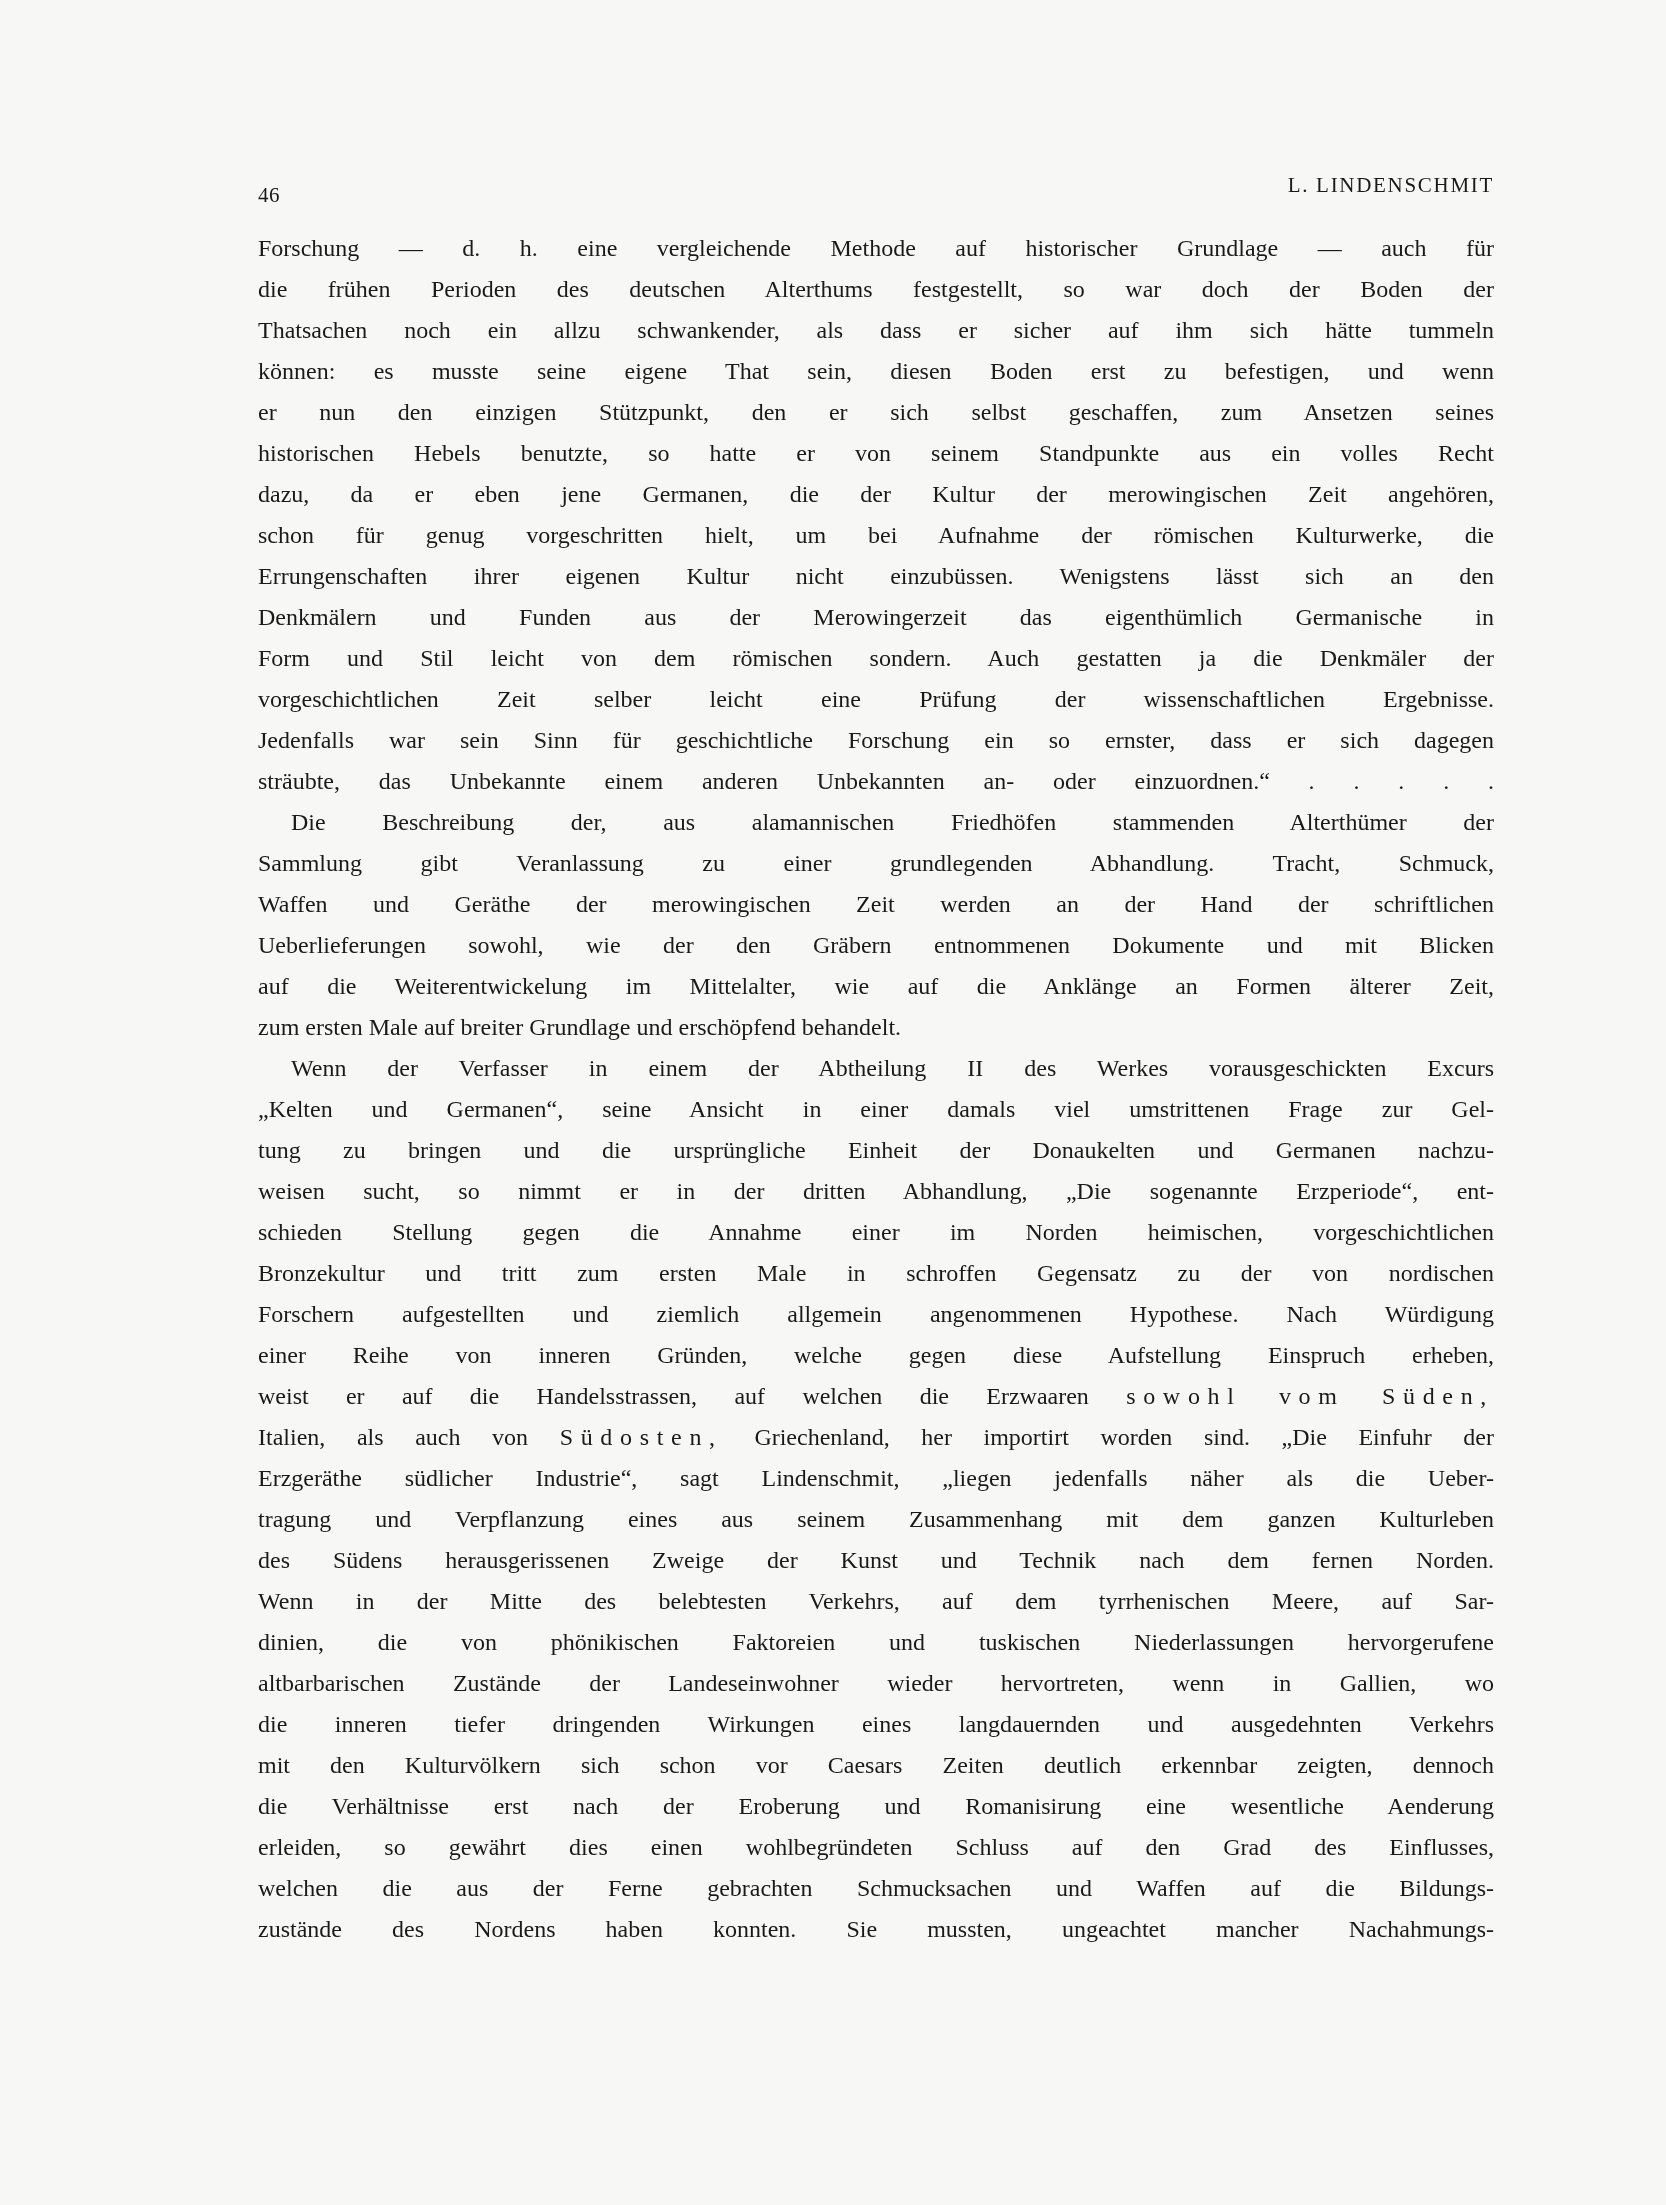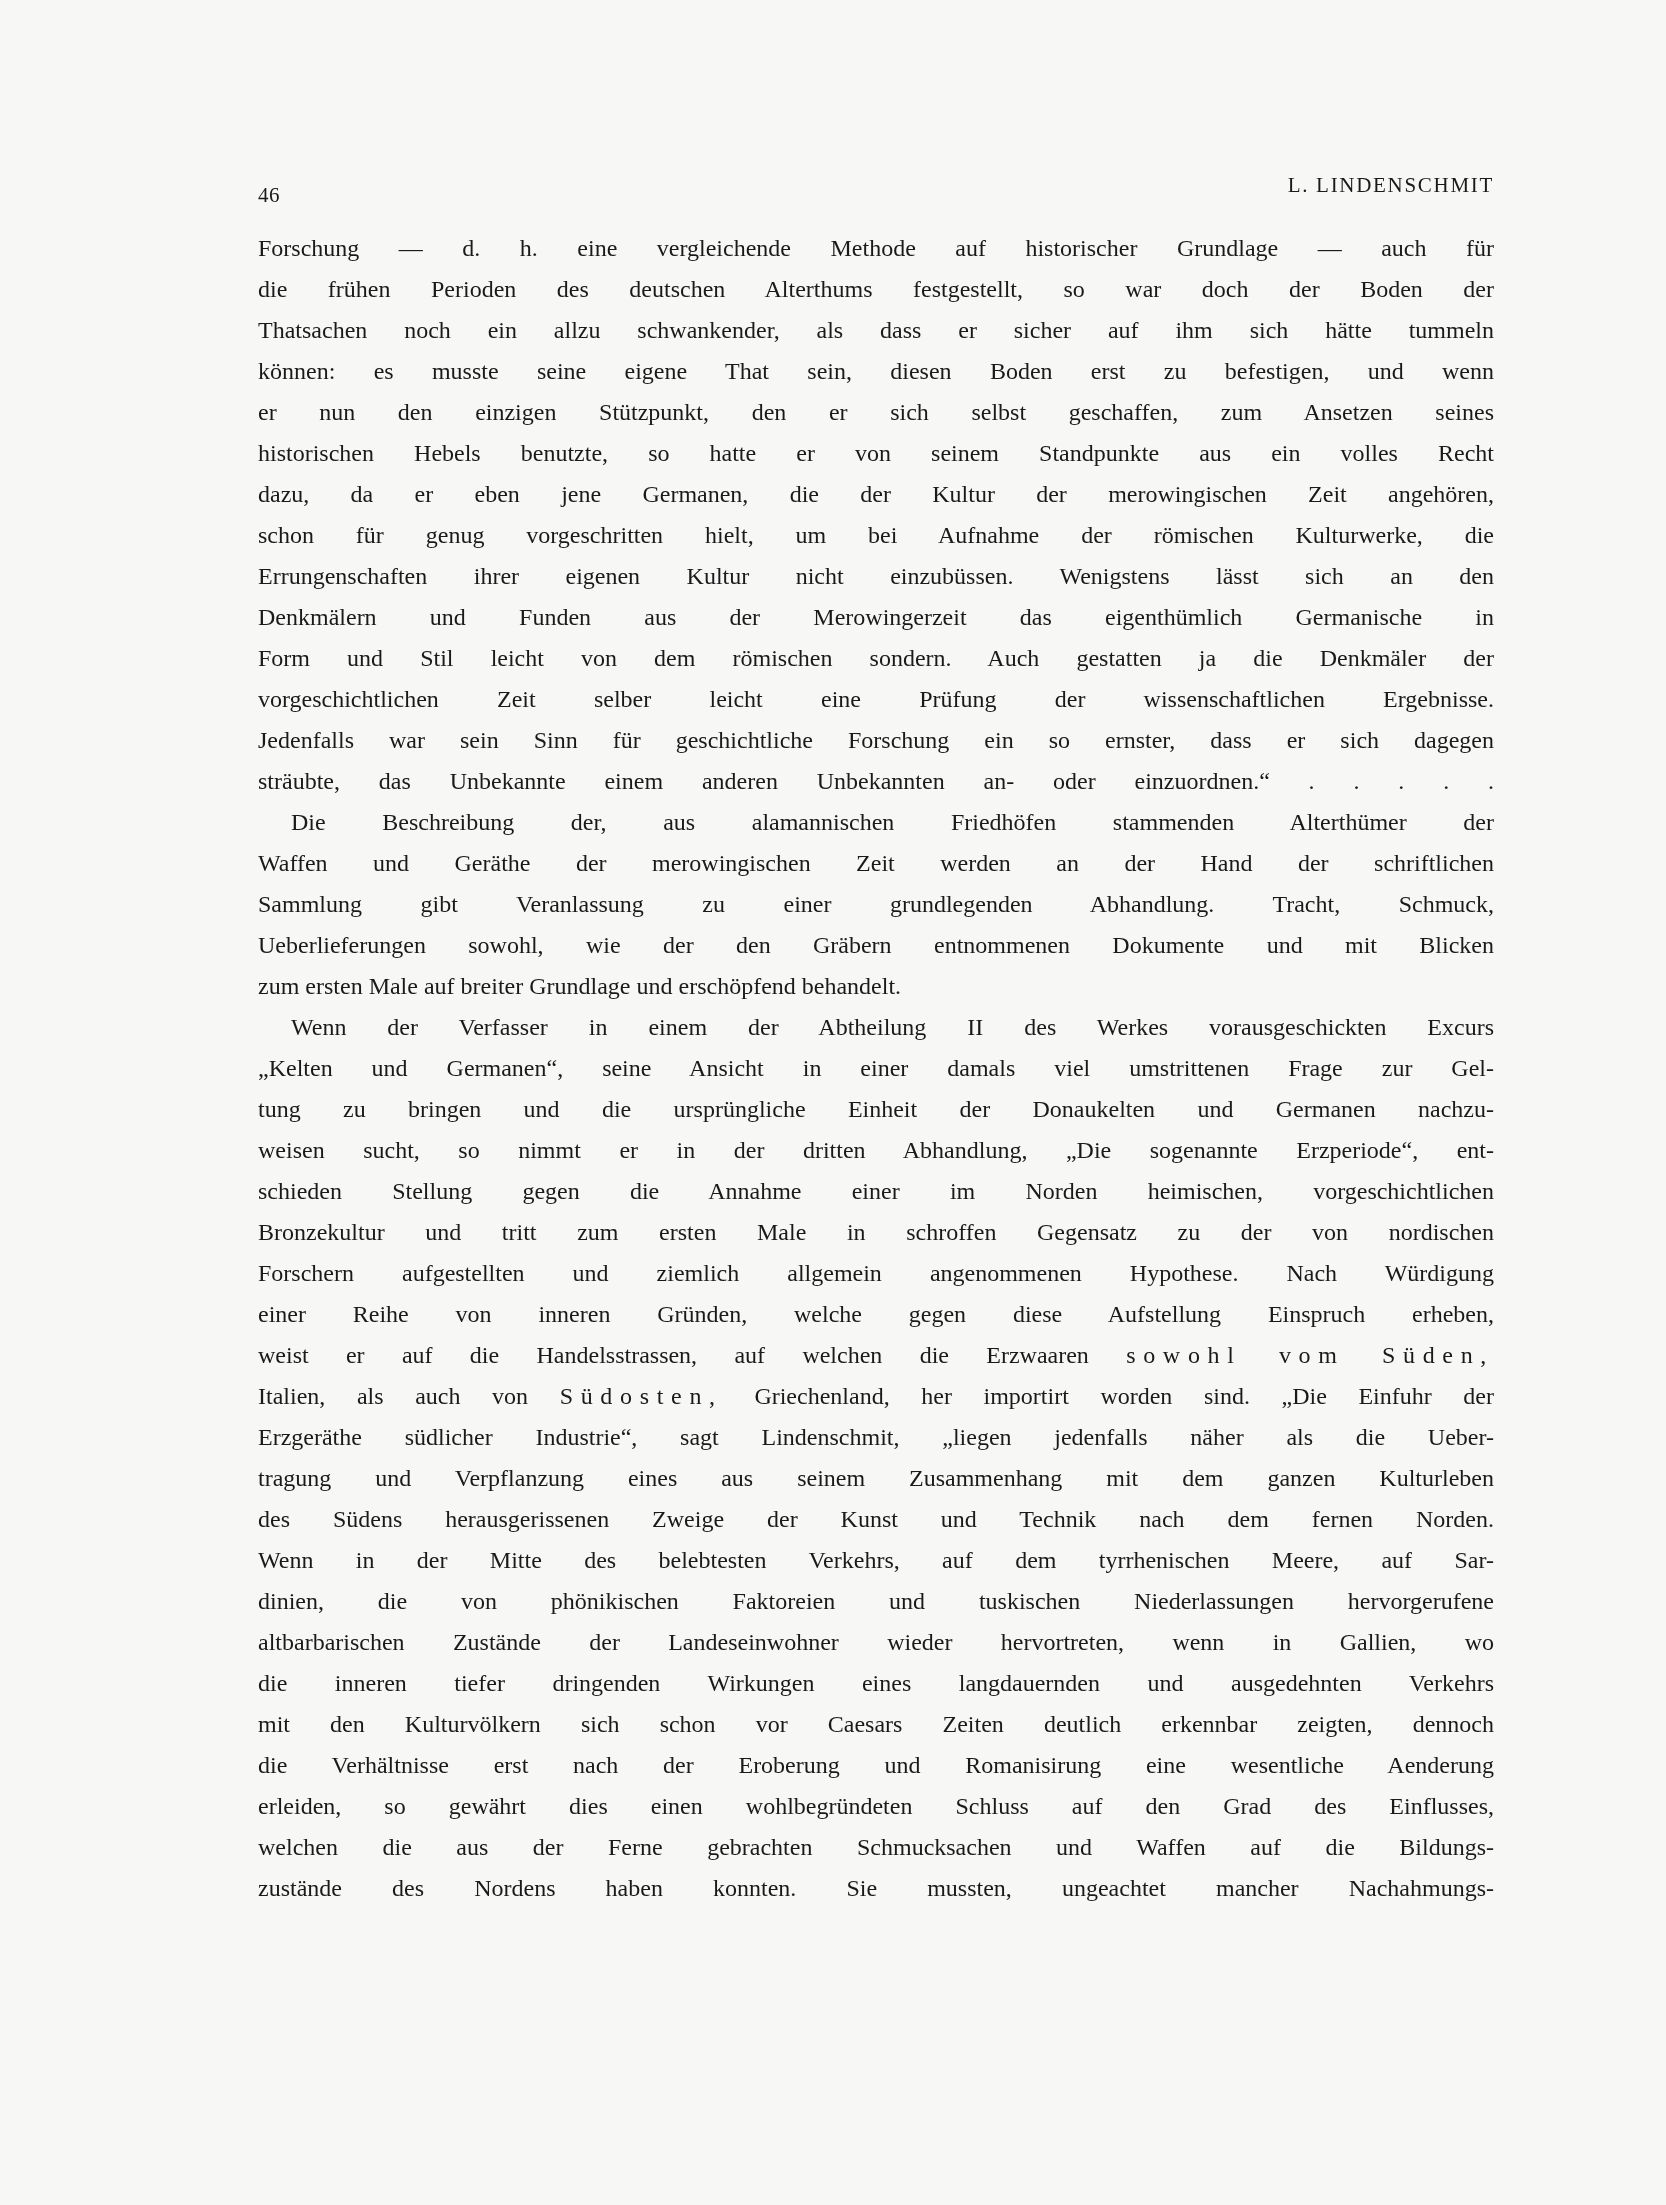--- a/index.html
+++ b/index.html
@@ -92,23 +92,24 @@
       <span class="line">Errungenschaften ihrer eigenen Kultur nicht einzubüssen. Wenigstens lässt sich an den</span>
       <span class="line">Denkmälern und Funden aus der Merowingerzeit das eigenthümlich Germanische in</span>
       <span class="line">Form und Stil leicht von dem römischen sondern. Auch gestatten ja die Denkmäler der</span>
       <span class="line">vorgeschichtlichen Zeit selber leicht eine Prüfung der wissenschaftlichen Ergebnisse.</span>
       <span class="line">Jedenfalls war sein Sinn für geschichtliche Forschung ein so ernster, dass er sich dagegen</span>
       <span class="line">sträubte, das Unbekannte einem anderen Unbekannten an- oder einzuordnen.“ . . . . .</span>
     </div>
 
     <div>
       <span class="line indent">Die Beschreibung der, aus alamannischen Friedhöfen stammenden Alterthümer der</span>
+      <span class="line">Sammlung gibt Veranlassung zu einer grundlegenden Abhandlung. Tracht, Schmuck,</span>
       <span class="line">Waffen und Geräthe der merowingischen Zeit werden an der Hand der schriftlichen</span>
-      <span class="line">Sammlung gibt Veranlassung zu einer grundlegenden Abhandlung. Tracht, Schmuck,</span>
       <span class="line">Ueberlieferungen sowohl, wie der den Gräbern entnommenen Dokumente und mit Blicken</span>
+      <span class="line">auf die Weiterentwickelung im Mittelalter, wie auf die Anklänge an Formen älterer Zeit,</span>
       <span class="line last">zum ersten Male auf breiter Grundlage und erschöpfend behandelt.</span>
     </div>
 
     <div>
       <span class="line indent">Wenn der Verfasser in einem der Abtheilung II des Werkes vorausgeschickten Excurs</span>
       <span class="line">„Kelten und Germanen“, seine Ansicht in einer damals viel umstrittenen Frage zur Gel-</span>
       <span class="line">tung zu bringen und die ursprüngliche Einheit der Donaukelten und Germanen nachzu-</span>
       <span class="line">weisen sucht, so nimmt er in der dritten Abhandlung, „Die sogenannte Erzperiode“, ent-</span>
       <span class="line">schieden Stellung gegen die Annahme einer im Norden heimischen, vorgeschichtlichen</span>
       <span class="line">Bronzekultur und tritt zum ersten Male in schroffen Gegensatz zu der von nordischen</span>

